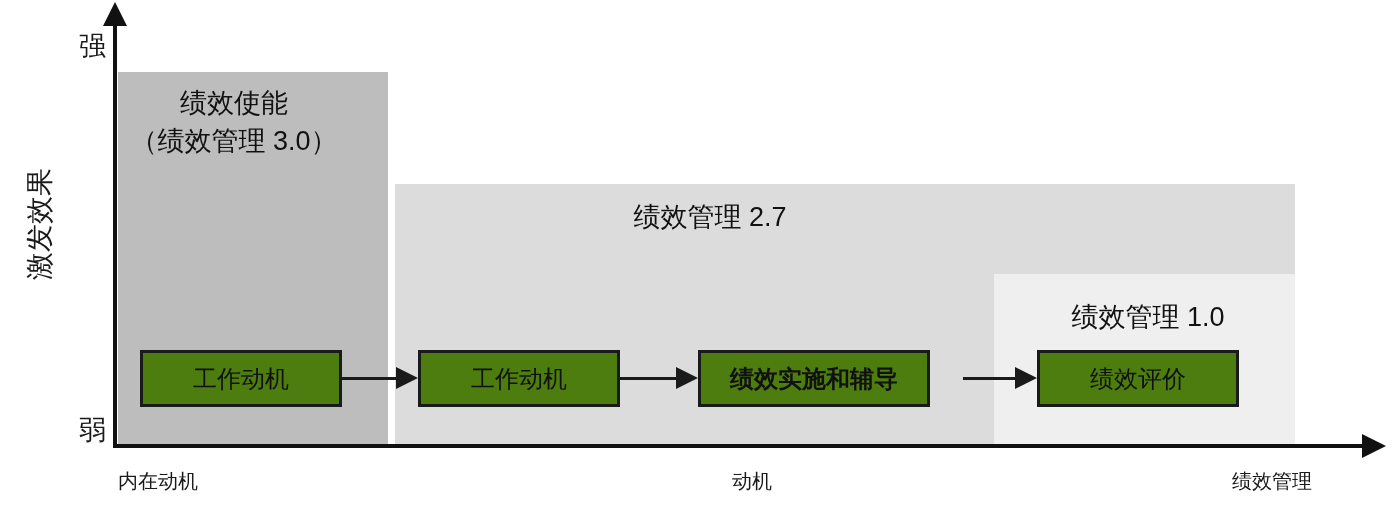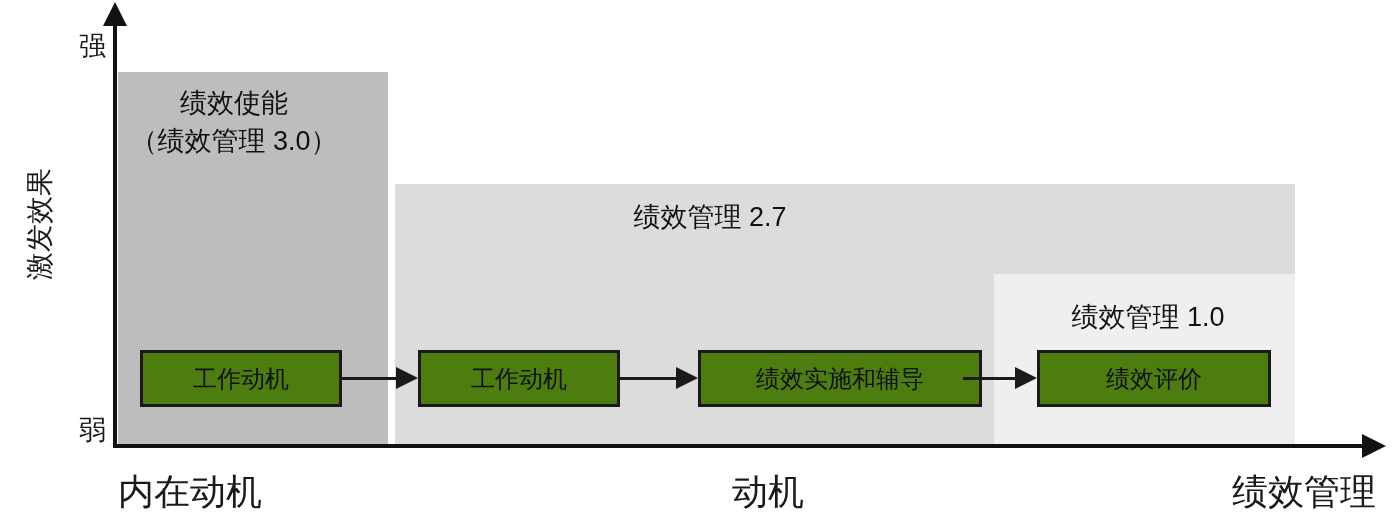--- a/index.html
+++ b/index.html
@@ -138,21 +138,21 @@
     text-align: center;
     font-size: 28px;
     font-family: "Liberation Serif", "DejaVu Serif", serif;
     transform: rotate(-90deg);
     transform-origin: 50% 50%;
     white-space: nowrap;
   }
   .x-tick-label {
     position: absolute;
     top: 468px;
-    font-size: 36px;
+    font-size: 20px;
     font-family: "Liberation Serif", "DejaVu Serif", serif;
     white-space: nowrap;
   }
   #x-label-left   { left: 118px; }
   #x-label-center { left: 732px; }
   #x-label-right  { left: 1232px; }
 
   
   .process-box {
     position: absolute;
@@ -164,22 +164,22 @@
     display: flex;
     align-items: center;
     justify-content: center;
     font-size: 24px;
     font-family: "Liberation Serif", "DejaVu Serif", serif;
     color: #111111;
     white-space: nowrap;
   }
   #box-motivation { left: 140px;  width: 202px; }
   #box-goal       { left: 418px;  width: 202px; }
-  #box-execute    { left: 698px;  width: 284px; }
-  #box-appraise   { left: 1037px; width: 234px; }
+  #box-execute    { left: 698px;  width: 232px; font-weight: bold; }
+  #box-appraise   { left: 1037px; width: 202px; }
 
   
   .connector {
     position: absolute;
     top: 377px;
     height: 3px;
     background: #1a1a1a;
   }
   .connector-head {
     position: absolute;

